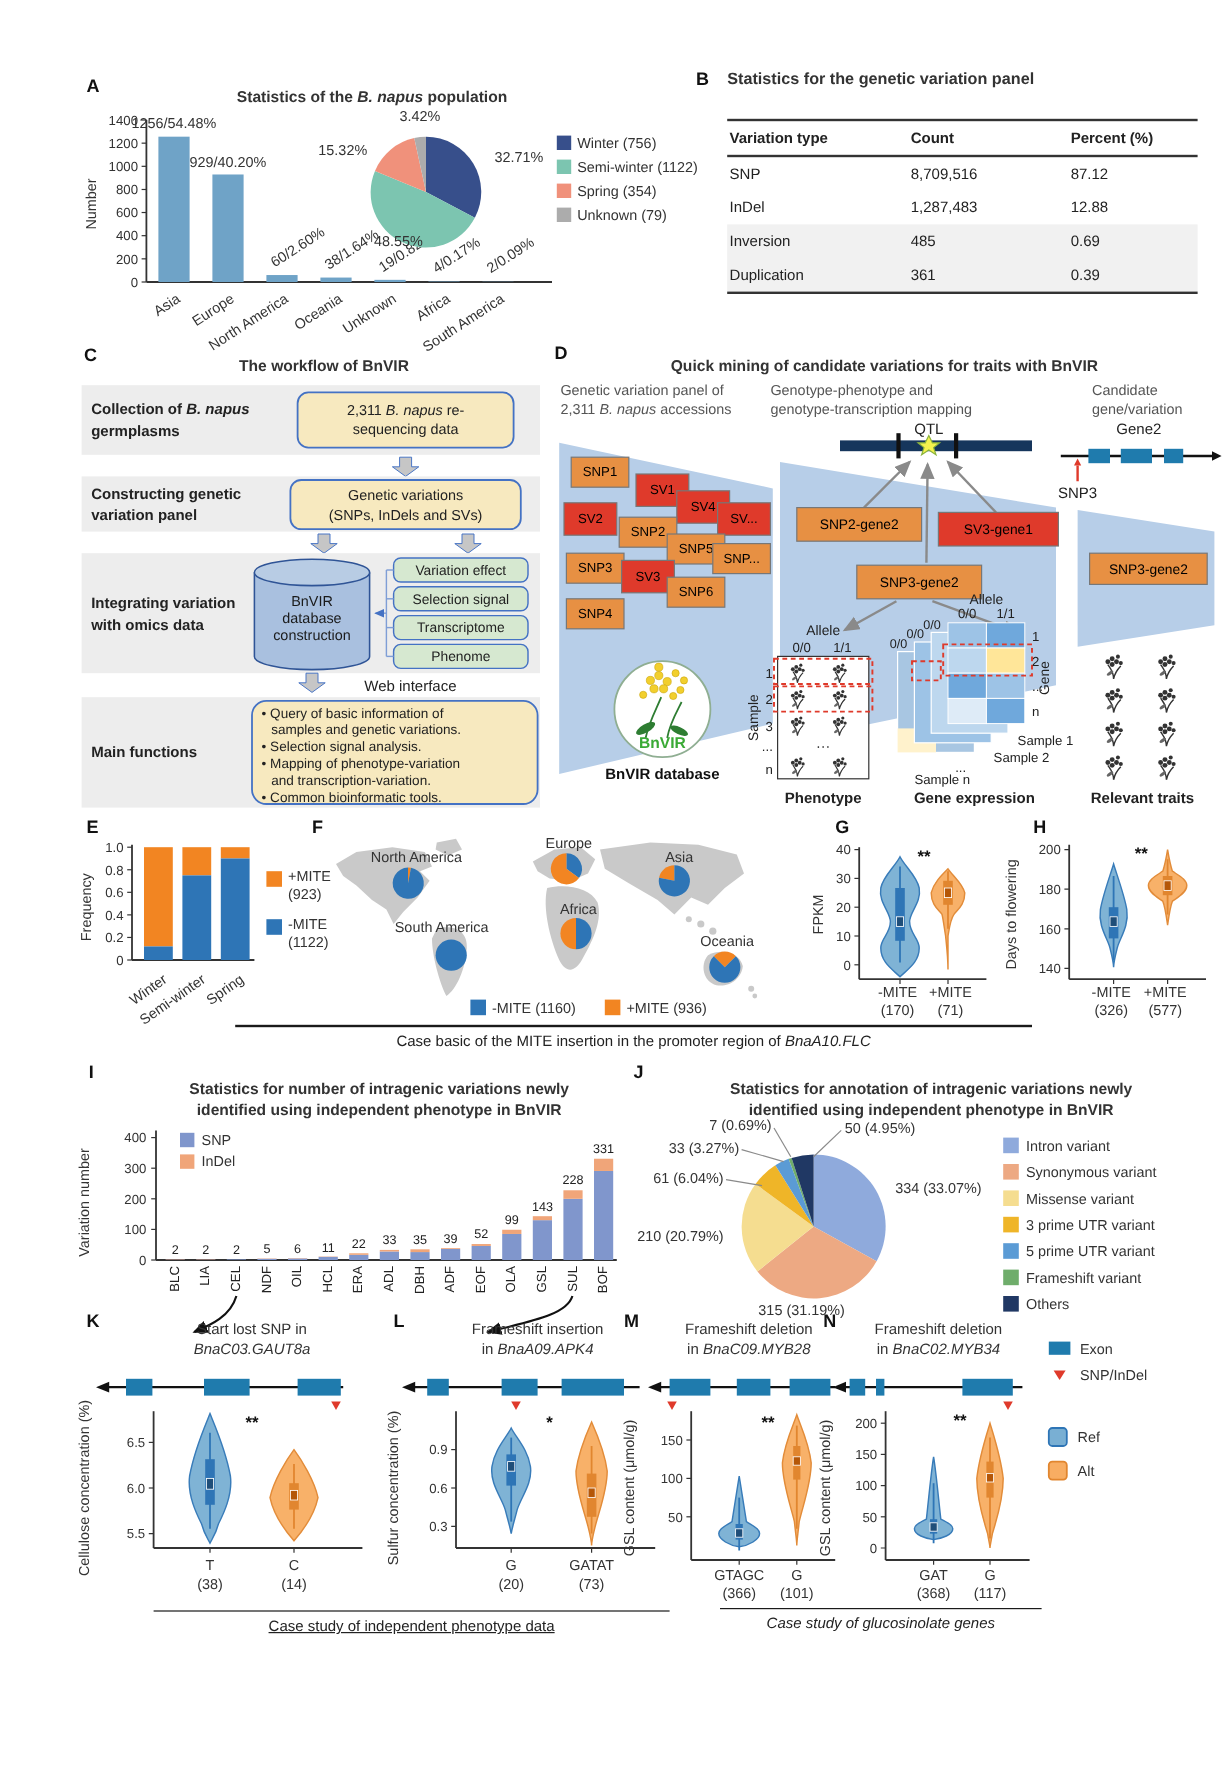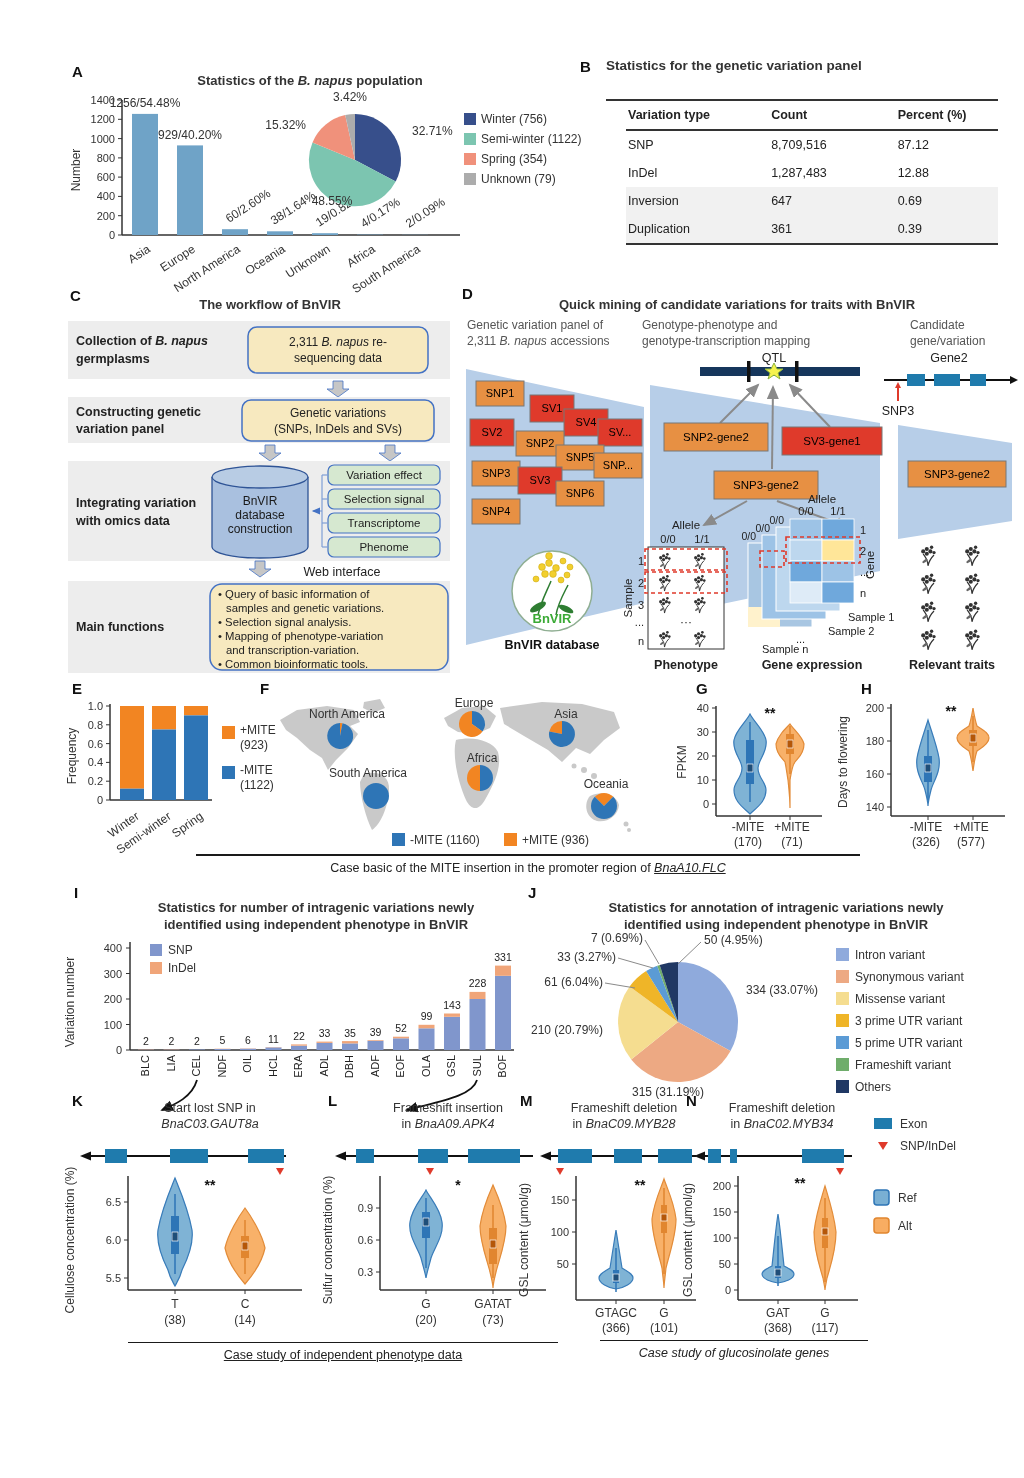--- a/index.html
+++ b/index.html
@@ -9,28 +9,28 @@
   .ttl{font-size:13px;font-weight:bold;fill:#333;}
   .ax{font-size:11px;fill:#333;}
   .axl{font-size:12px;fill:#333;}
   .sm{font-size:10.5px;fill:#222;}
   .sig{font-size:14px;font-weight:bold;fill:#111;}
   
   #panelB{position:absolute;left:580px;top:58px;width:424px;}
   #panelB .blabel{position:absolute;left:0;top:0;font-size:15px;font-weight:bold;color:#111;}
   #panelB h3{margin:0 0 26px 26px;font-size:13.5px;color:#333;}
   .tblB{margin-left:26px;width:392px;border-top:2px solid #333;font-size:12.5px;color:#222;}
-  .tblB .trow{display:flex;margin-left:20px;}
+  .tblB .trow{display:flex;}
   .tblB .trow div{padding:7px 2px;}
   .tblB .c0{width:150px;} .tblB .c1{width:132px;} .tblB .c2{width:106px;}
   .tblB .thead{font-weight:bold;border-bottom:2px solid #333;}
   .tblB .shade{background:#f1f1f1;}
   .tblB .last{border-bottom:2px solid #333;align-items:flex-end;}
   .caption{position:absolute;border-top:2px solid #1a1a1a;text-align:center;font-size:12.5px;color:#222;padding-top:5px;}
-  .caption i{font-style:italic;text-decoration:underline;}
+  .caption i{font-style:italic;}
 </style>
 </head>
 <body>
 
 <div id="fig">
 
 <svg style="left:60px;top:55px" width="555" height="235" viewBox="0 0 555 235">
   <text class="pl" x="12" y="22">A</text>
   <text class="ttl" x="250" y="30" text-anchor="middle"><tspan>Statistics of the </tspan><tspan font-style="italic">B. napus</tspan><tspan> population</tspan></text>
   <g stroke="#333" stroke-width="1.5">
@@ -123,21 +123,21 @@
           <div class="c1">8,709,516</div>
           <div class="c2">87.12</div>
         </div>
     <div class="trow">
           <div class="c0">InDel</div>
           <div class="c1">1,287,483</div>
           <div class="c2">12.88</div>
         </div>
     <div class="trow shade">
           <div class="c0">Inversion</div>
-          <div class="c1">647</div>
+          <div class="c1">485</div>
           <div class="c2">0.69</div>
         </div>
     <div class="trow shade last">
           <div class="c0">Duplication</div>
           <div class="c1">361</div>
           <div class="c2">0.39</div>
         </div>
   </div>
 </div>
 

